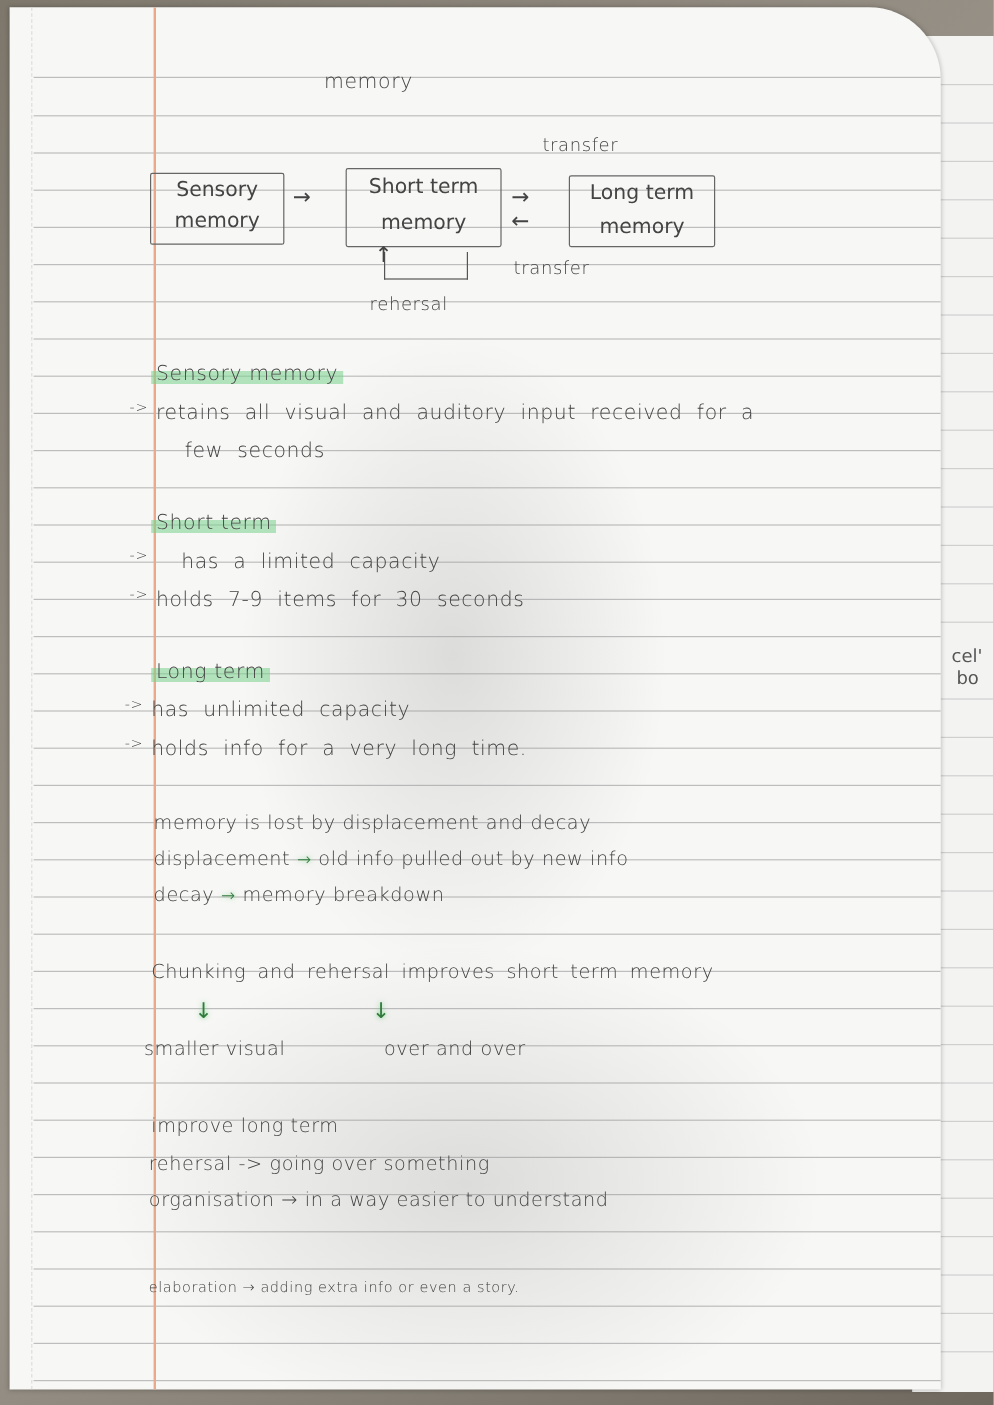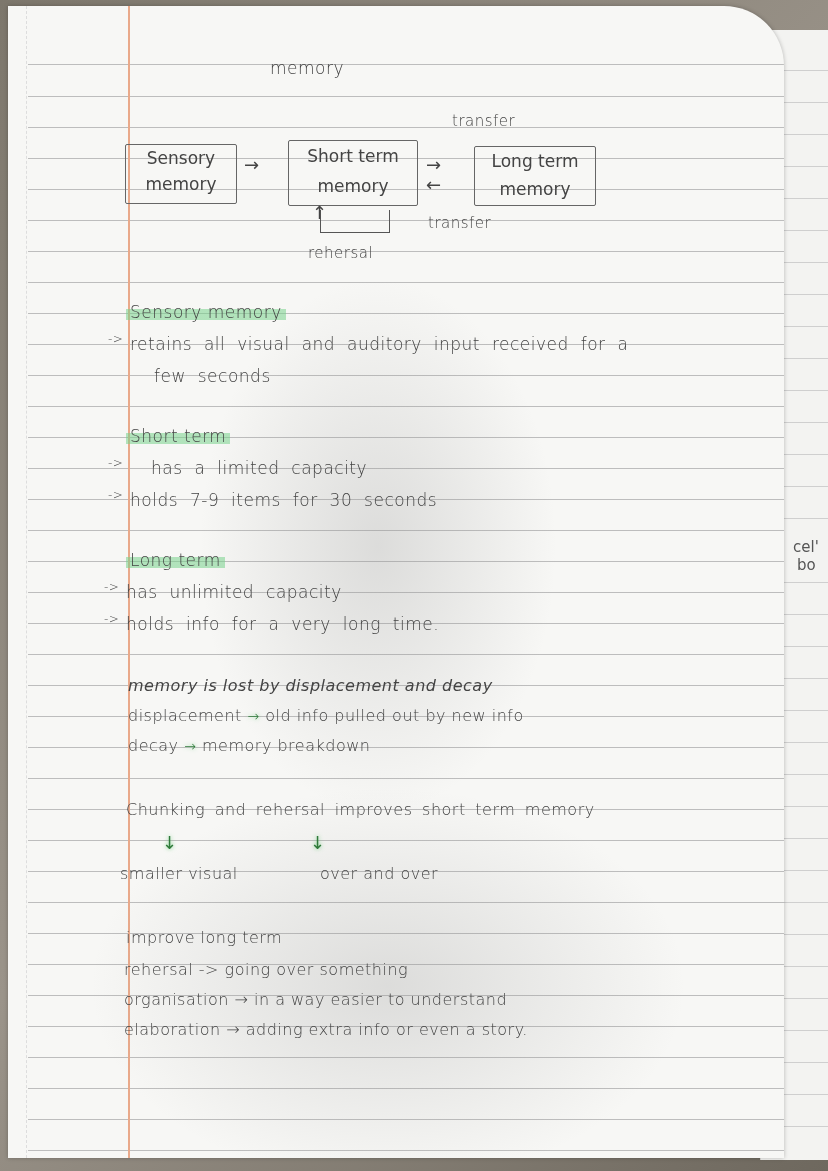--- a/index.html
+++ b/index.html
@@ -143,21 +143,21 @@
   <div class="hw" style="left:122px;top:452px;word-spacing:6px;margin-left:21px;">has a limited capacity</div>
   <div class="hw" style="left:100px;top:482px;font-size:12px;">-&gt;</div>
   <div class="hw" style="left:122px;top:484px;word-spacing:6px;">holds 7-9 items for 30 seconds</div>
 
   <div class="hw" style="left:118px;top:544px;"><span class="hl">Long term</span></div>
   <div class="hw" style="left:96px;top:574px;font-size:12px;">-&gt;</div>
   <div class="hw" style="left:118px;top:576px;word-spacing:6px;">has unlimited capacity</div>
   <div class="hw" style="left:96px;top:606px;font-size:12px;">-&gt;</div>
   <div class="hw" style="left:118px;top:608px;word-spacing:6px;">holds info for a very long time.</div>
 
-  <div class="hw" style="left:120px;top:670px;font-size:16px;font-style:italic;">memory is lost by displacement and decay</div>
+  <div class="hw" style="left:120px;top:670px;font-size:16px;">memory is lost by displacement and decay</div>
   <div class="hw" style="left:120px;top:700px;font-size:16px;">
     <span>displacement</span>
     <span class="garrow" style="position:static;font-size:14px;">→</span>
     <span>old info pulled out by new info</span>
   </div>
   <div class="hw" style="left:120px;top:730px;font-size:16px;">
     <span>decay</span>
     <span class="garrow" style="position:static;font-size:14px;">→</span>
     <span>memory breakdown</span>
   </div>
@@ -172,18 +172,18 @@
   <div class="hw" style="left:116px;top:954px;font-size:16px;">
     <span>rehersal</span>
     <span>-&gt;</span>
     <span>going over something</span>
   </div>
   <div class="hw" style="left:116px;top:984px;font-size:16px;">
     <span>organisation</span>
     <span>→</span>
     <span>in a way easier to understand</span>
   </div>
-  <div class="hw" style="left:116px;top:1014px;font-size:16px;">
+  <div class="hw" style="left:116px;top:1060px;font-size:12px;">
     <span>elaboration</span>
     <span>→</span>
     <span>adding extra info or even a story.</span>
   </div>
 </div>
 
 </body></html>

